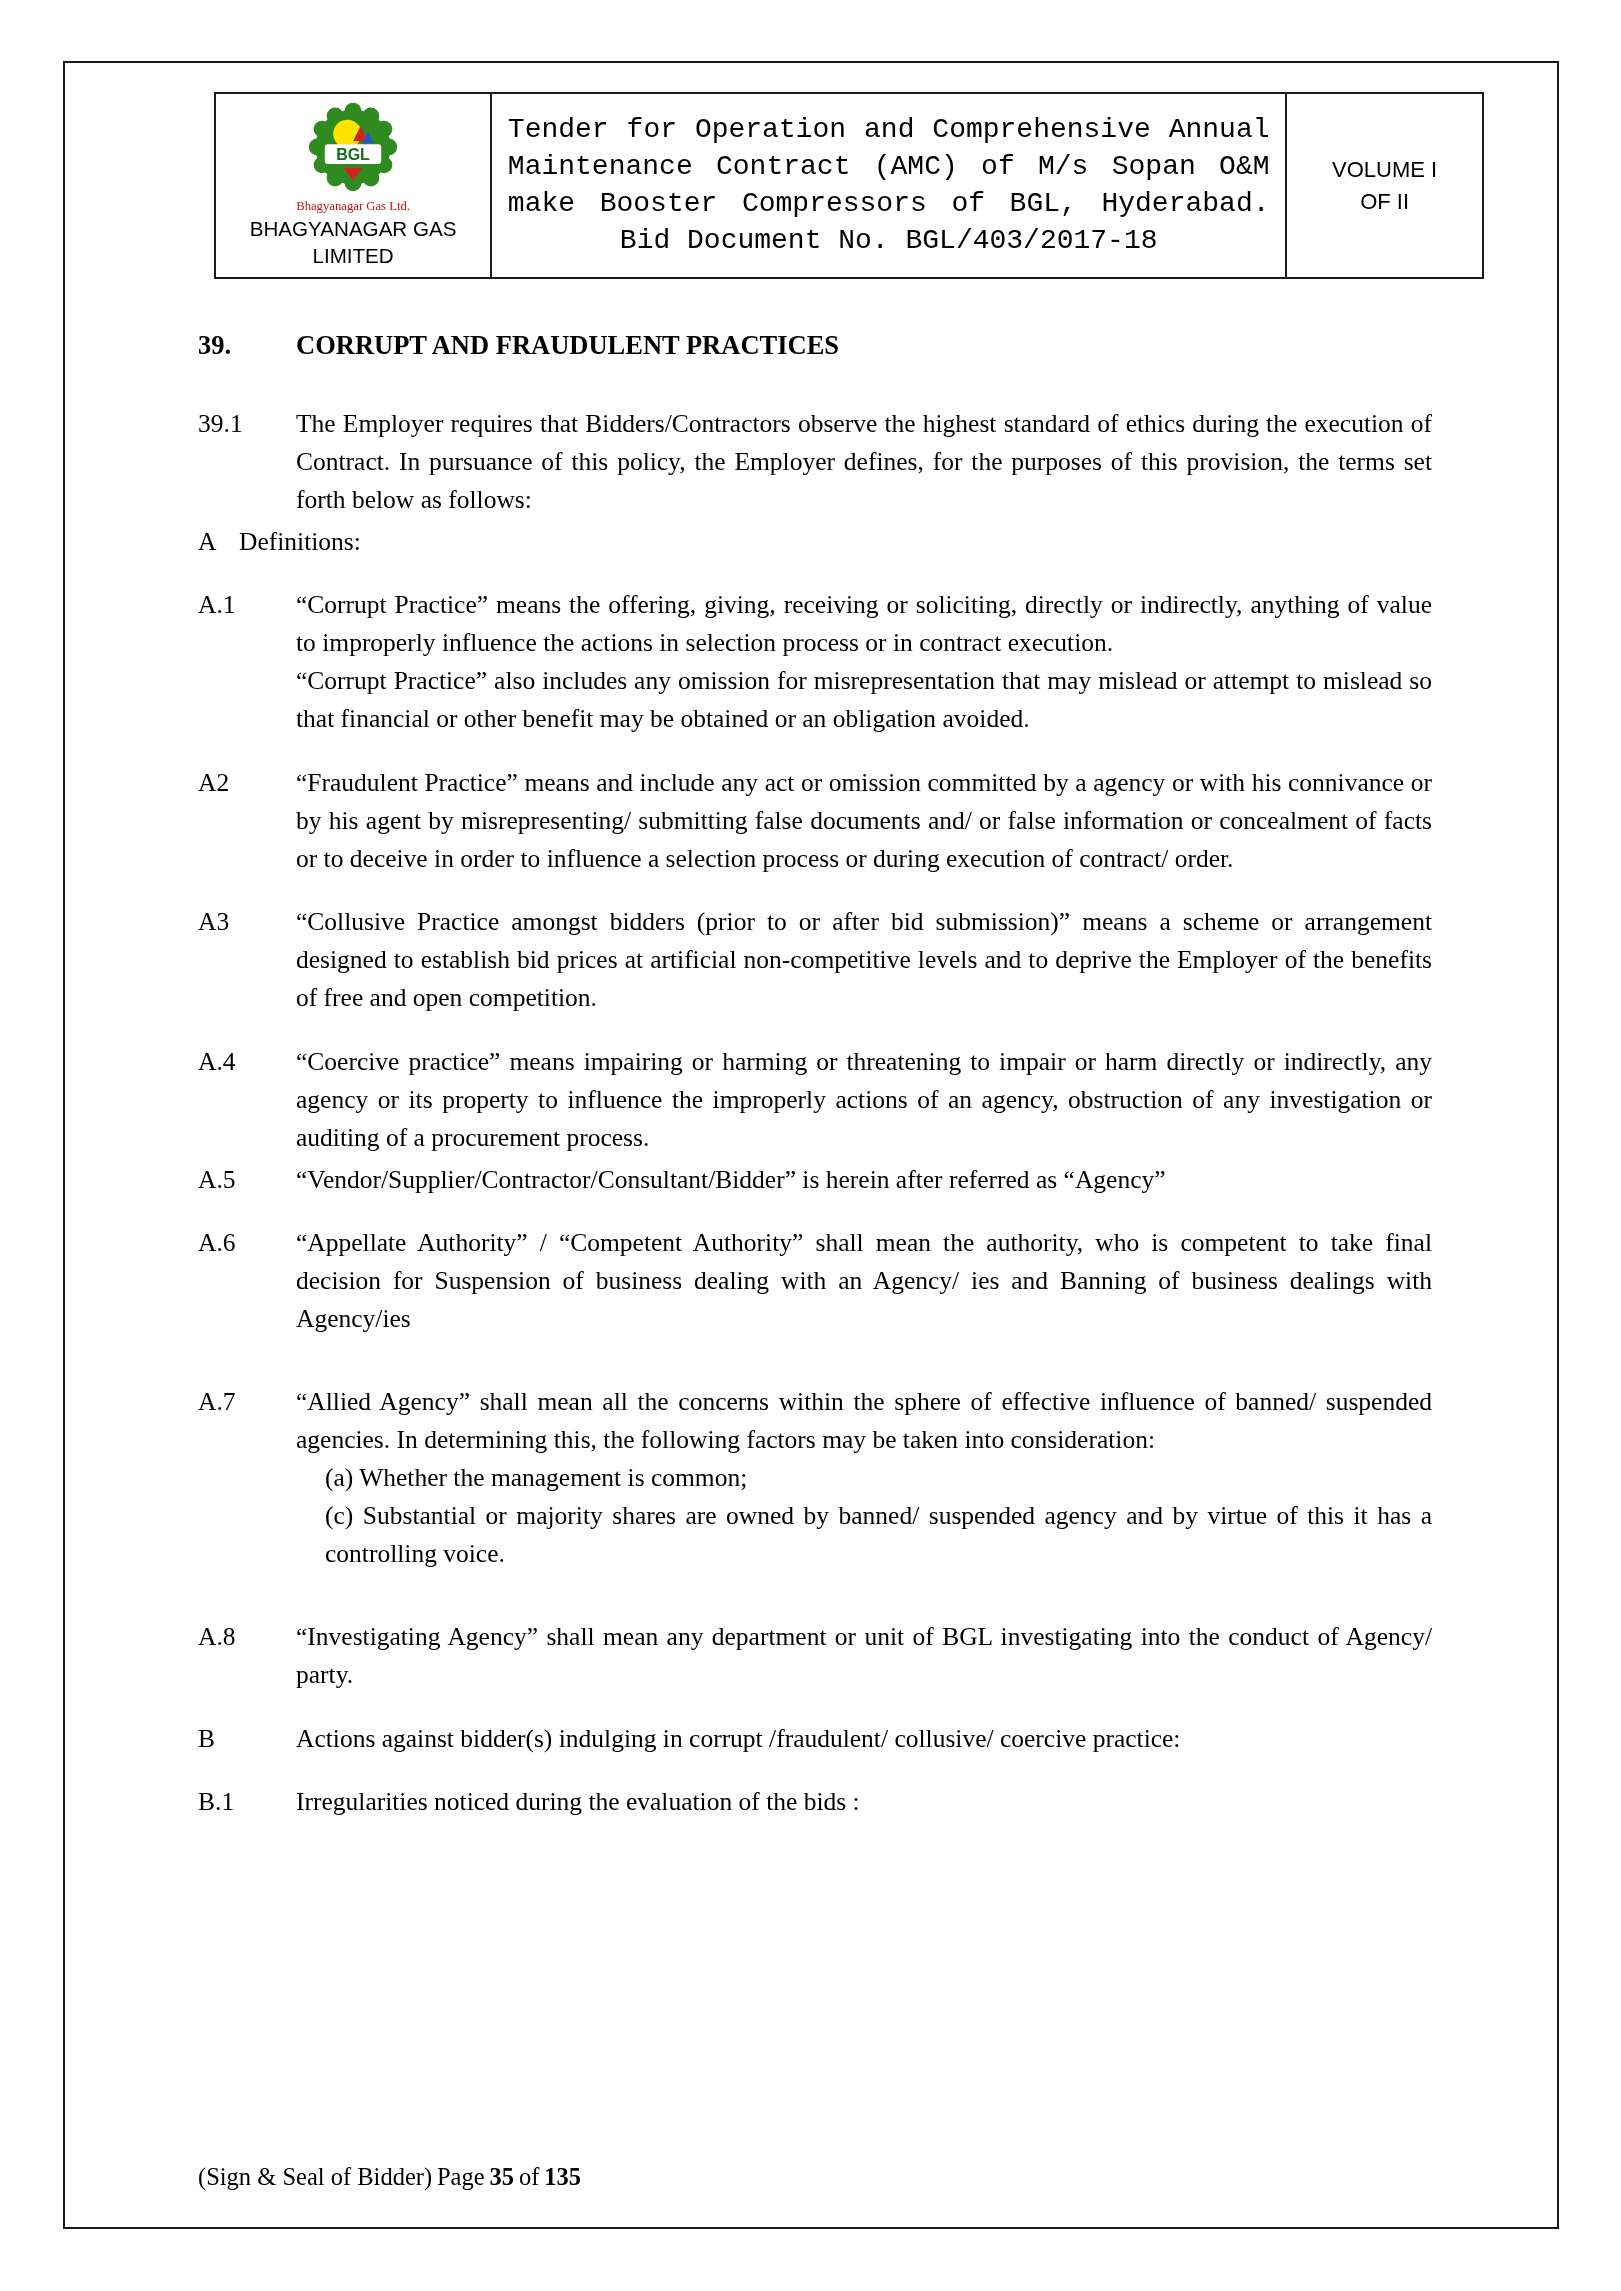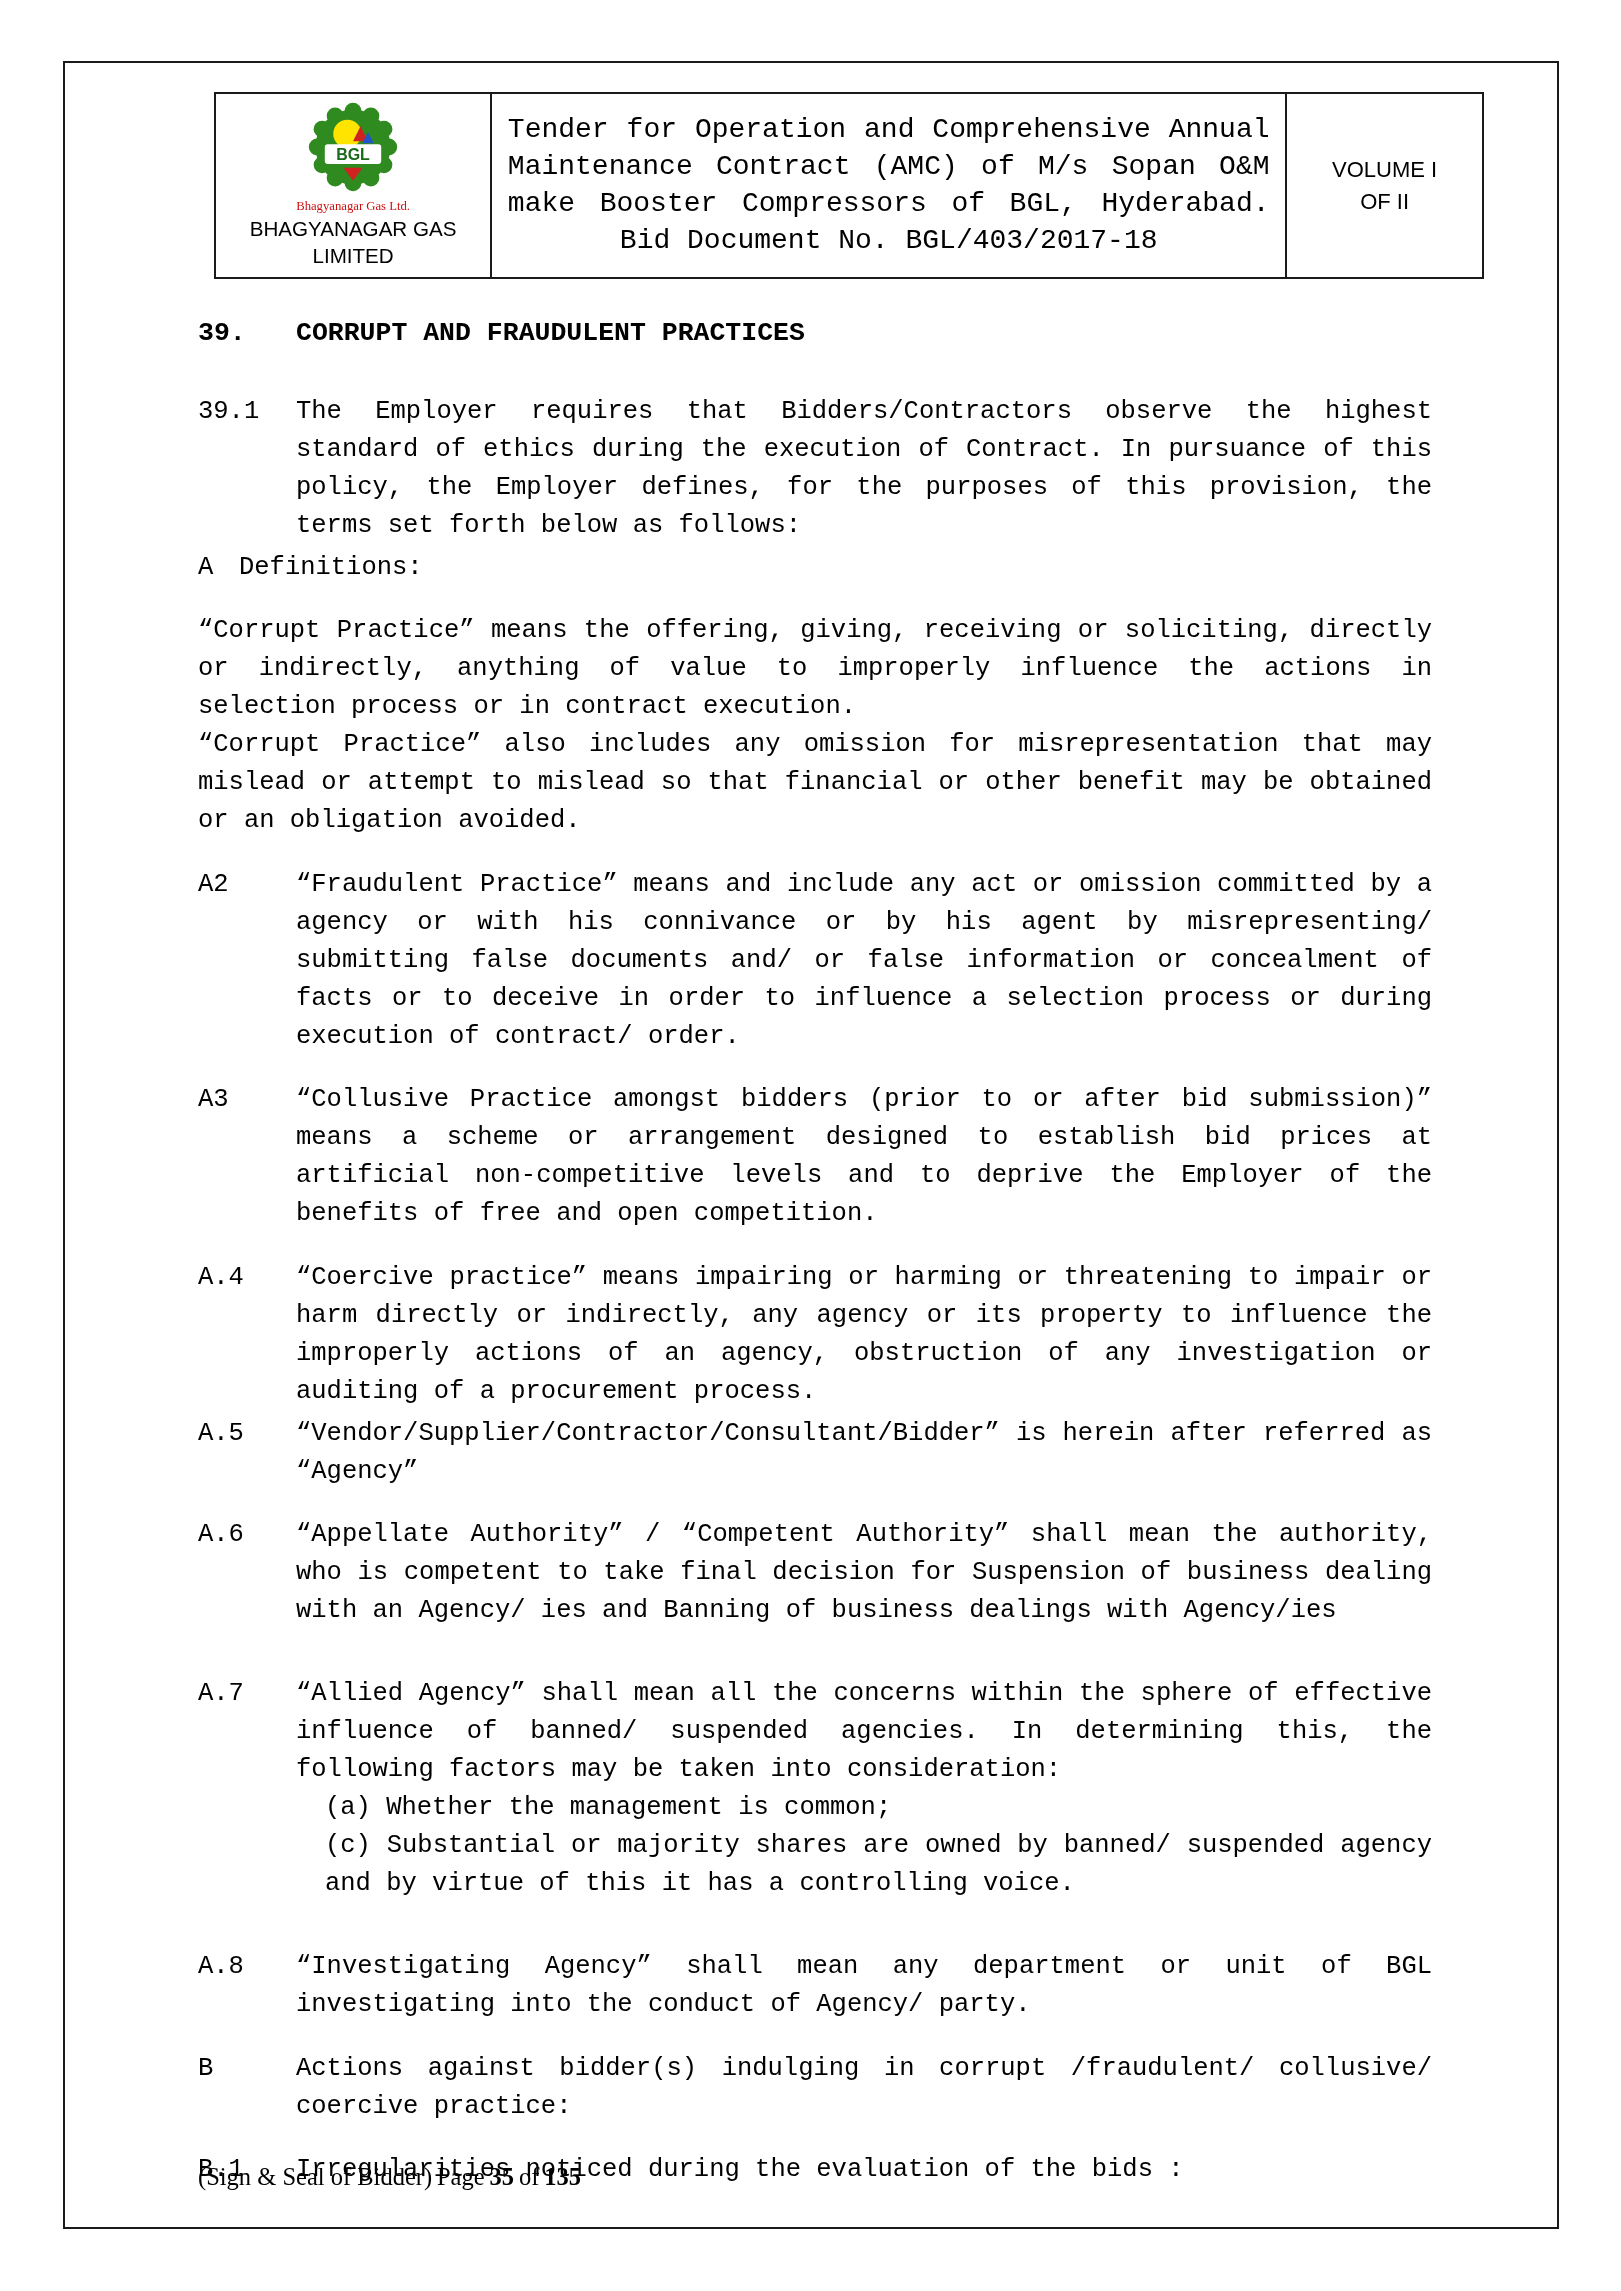--- a/index.html
+++ b/index.html
@@ -29,21 +29,21 @@
   .logo-cell  { width: 247px; text-align: center; padding: 5.9px 3.9px 7.8px; }
   .title-cell { width: 711px; padding: 9.8px 15.7px 11.8px; font-family: Liberation Mono, monospace; font-size: 28px; line-height: 37px; }
   .volume-cell{ width: 176px; text-align: center; font-family: "Liberation Sans", sans-serif; font-size: 22px; line-height: 32px; }
   .title-line { text-align: justify; text-align-last: justify; }
   .title-line.center { text-align: center; text-align-last: center; }
   .logo-tagline { color: #cc1111; font-size: 12.7px; line-height: 14.7px; margin-top: 1px; }
   .company-name { font-family: "Liberation Sans", sans-serif; font-size: 20.6px; line-height: 26.5px; margin-top: 2.9px; }
   
   .content {
     position: absolute;
-    left: 133px; right: 125px; top: 251px; font-family: Liberation Mono, monospace;
+    left: 133px; right: 125px; top: 263px;
   }
   .section-heading {
     display: flex;
     font-weight: bold;
     font-size: 26.5px;
     line-height: 38px;
     margin-bottom: 41px;
   }
   .section-heading .num { width: 98px; flex: 0 0 98px; }
   .row { display: flex; margin-top: 25.5px; }
@@ -131,20 +131,21 @@
             <div class="para">The Employer requires that Bidders/Contractors observe the highest standard of ethics during the execution of Contract. In pursuance of this policy, the Employer defines, for the purposes of this provision, the terms set forth below as follows:</div>
           </div>
         </div>
         <div class="row tight narrow">
           <div class="lab">A</div>
           <div class="txt">
             <div class="para">Definitions:</div>
           </div>
         </div>
         <div class="row">
+          <div class="lab">A.1</div>
           <div class="txt">
             <div class="para">“Corrupt Practice” means the offering, giving, receiving or soliciting, directly or indirectly, anything of value to improperly influence the actions in selection process or in contract execution.</div>
             <div class="para">“Corrupt Practice” also includes any omission for misrepresentation that may mislead or attempt to mislead so that financial or other benefit may be obtained or an obligation avoided.</div>
           </div>
         </div>
         <div class="row">
           <div class="lab">A2</div>
           <div class="txt">
             <div class="para">“Fraudulent Practice” means and include any act or omission committed by a agency or with his connivance or by his agent by misrepresenting/ submitting false documents and/ or false information or concealment of facts or to deceive in order to influence a selection process or during execution of contract/ order.</div>
           </div>

